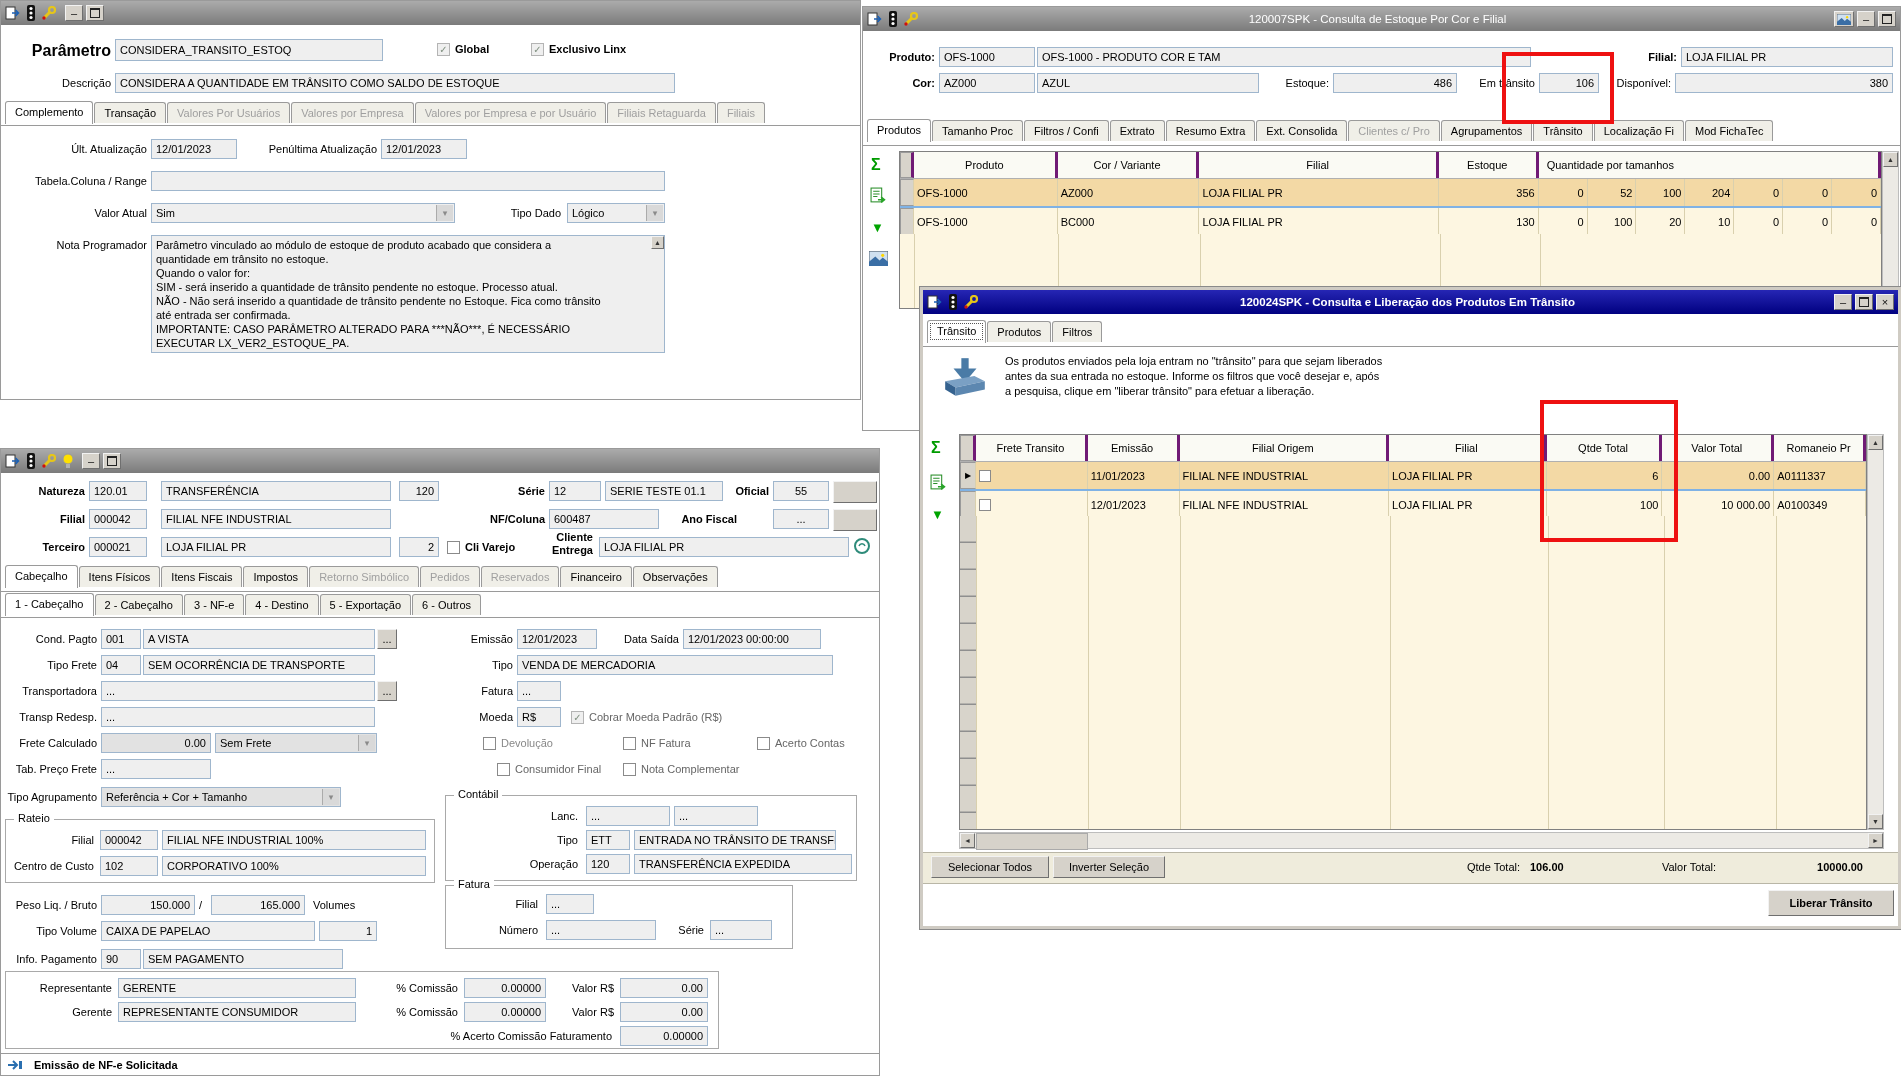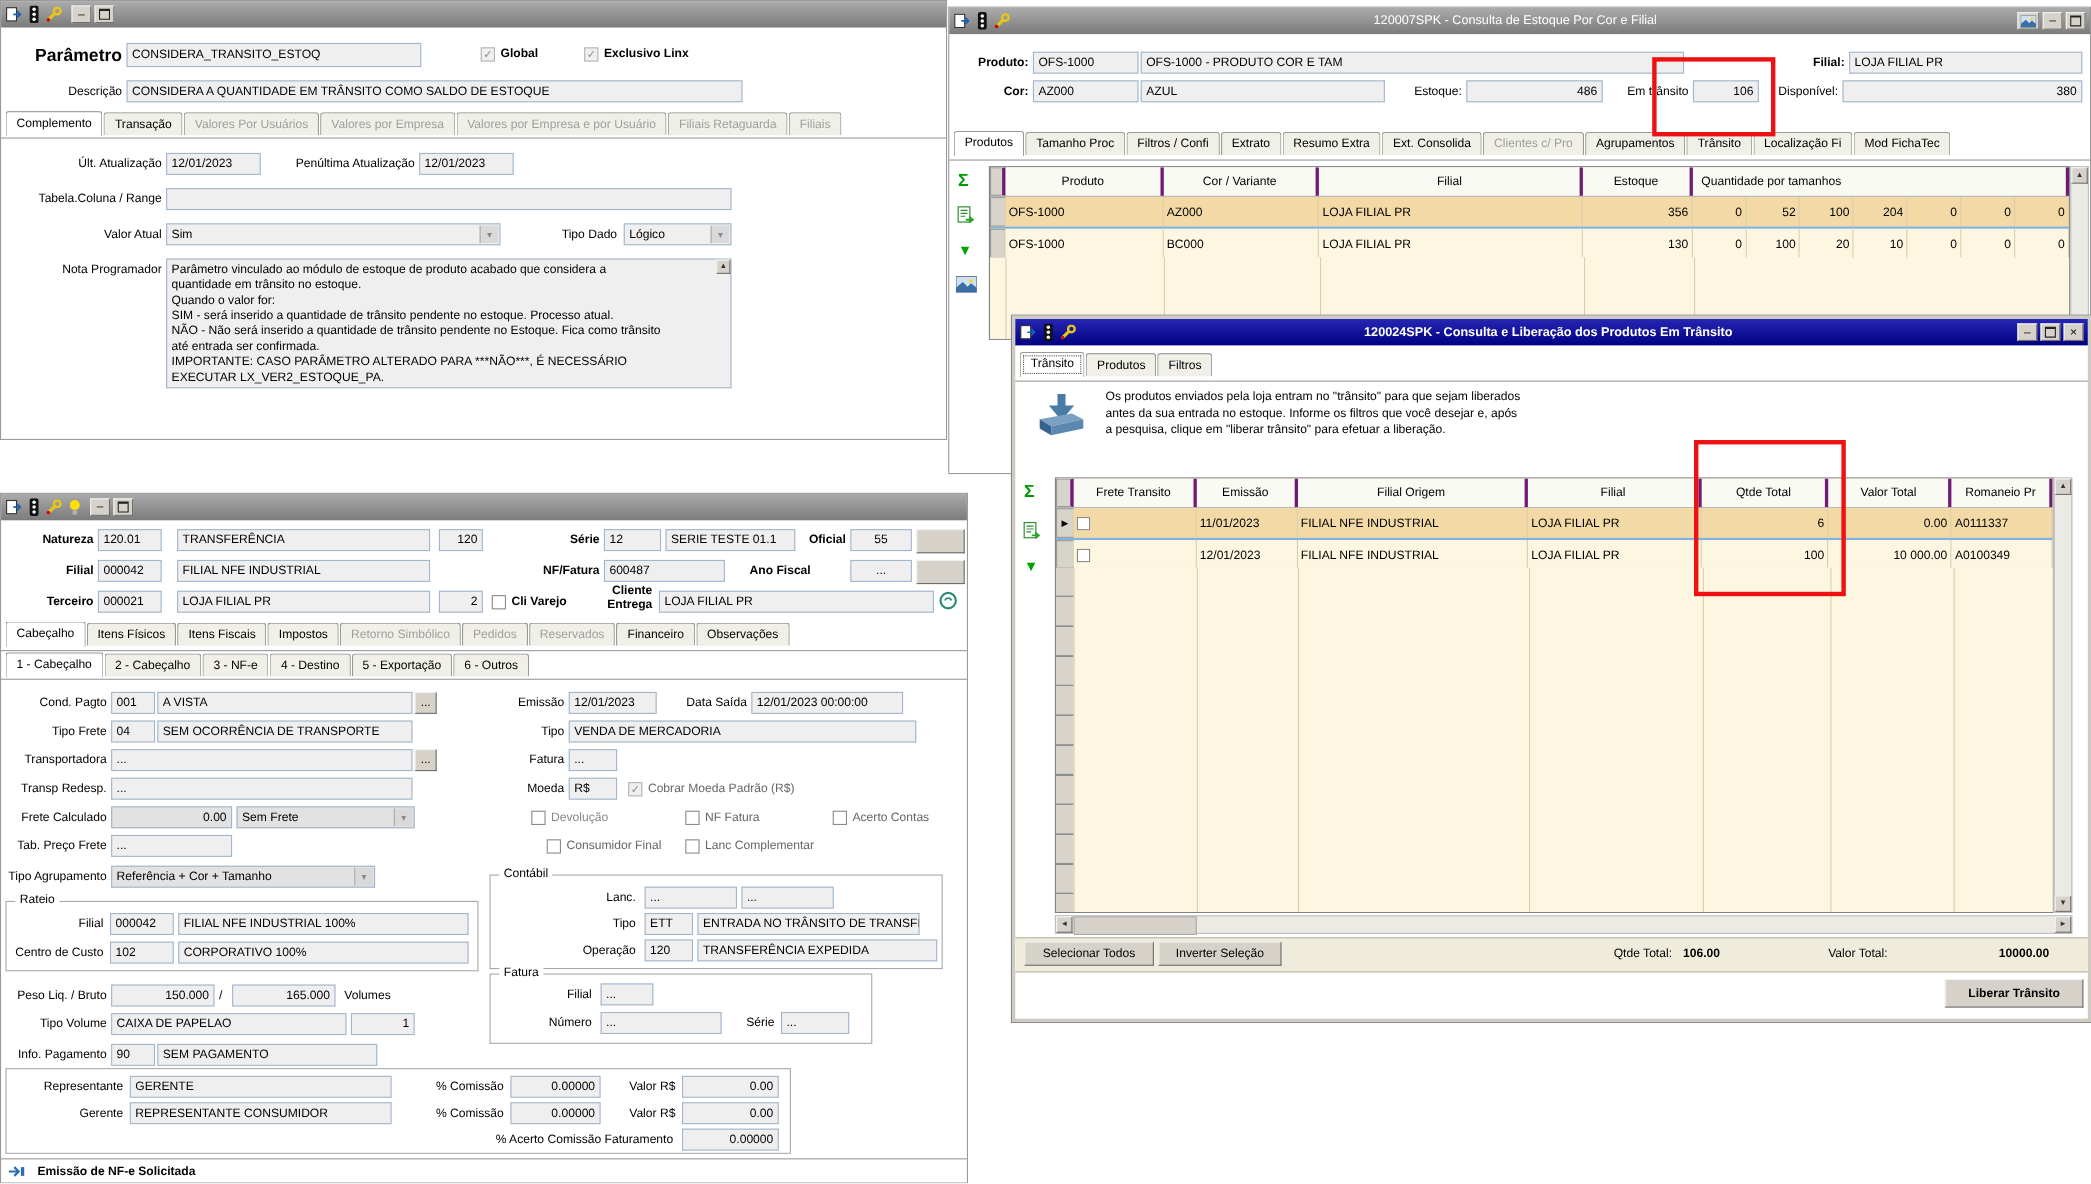--- a/index.html
+++ b/index.html
@@ -322,21 +322,21 @@
     <span class="lbl b" style="left:498px;top:32px;width:46px">Série</span>
     <span class="tb" style="left:548px;top:32px;width:52px">12</span>
     <span class="tb" style="left:604px;top:32px;width:118px">SERIE TESTE 01.1</span>
     <span class="lbl b" style="left:724px;top:32px;width:44px">Oficial</span>
     <span class="tb ctr" style="left:772px;top:32px;width:56px">55</span>
     <span class="btn3" style="left:832px;top:32px;width:44px;height:22px"></span>
 
     <span class="lbl b" style="left:0;top:60px;width:84px">Filial</span>
     <span class="tb" style="left:88px;top:60px;width:58px">000042</span>
     <span class="tb" style="left:160px;top:60px;width:230px">FILIAL NFE INDUSTRIAL</span>
-    <span class="lbl b" style="left:470px;top:60px;width:74px">NF/Fatura</span>
+    <span class="lbl b" style="left:470px;top:60px;width:74px">NF/Coluna</span>
     <span class="tb" style="left:548px;top:60px;width:110px">600487</span>
     <span class="lbl b" style="left:662px;top:60px;width:74px">Ano Fiscal</span>
     <span class="tb ctr" style="left:772px;top:60px;width:56px">...</span>
     <span class="btn3" style="left:832px;top:60px;width:44px;height:22px"></span>
 
     <span class="lbl b" style="left:0;top:88px;width:84px">Terceiro</span>
     <span class="tb" style="left:88px;top:88px;width:58px">000021</span>
     <span class="tb" style="left:160px;top:88px;width:230px">LOJA FILIAL PR</span>
     <span class="tb num" style="left:398px;top:88px;width:40px">2</span>
     <span class="cb" style="left:446px;top:92px"></span>
@@ -413,21 +413,21 @@
     <span class="cb" style="left:622px;top:288px"></span>
     <span class="lbl lft" style="left:640px;top:284px;width:80px;color:#666">NF Fatura</span>
     <span class="cb" style="left:756px;top:288px"></span>
     <span class="lbl lft" style="left:774px;top:284px;width:90px;color:#666">Acerto Contas</span>
 
     <span class="lbl" style="left:0;top:310px;width:96px">Tab. Preço Frete</span>
     <span class="tb" style="left:100px;top:310px;width:110px">...</span>
     <span class="cb" style="left:496px;top:314px"></span>
     <span class="lbl lft" style="left:514px;top:310px;width:100px;color:#666">Consumidor Final</span>
     <span class="cb" style="left:622px;top:314px"></span>
-    <span class="lbl lft" style="left:640px;top:310px;width:110px;color:#666">Lanc Complementar</span>
+    <span class="lbl lft" style="left:640px;top:310px;width:110px;color:#666">Nota Complementar</span>
 
     <span class="lbl" style="left:0;top:338px;width:96px">Tipo Agrupamento</span>
     <span class="tb gray" style="left:100px;top:338px;width:240px">
         <span>Referência + Cor + Tamanho</span>
         <span class="arr">▾</span>
       </span>
 
     <div class="fs" style="left:444px;top:346px;width:412px;height:86px">
       <span class="legend">Contábil</span>
       <span class="lbl" style="left:40px;top:10px;width:92px">Lanc.</span>

